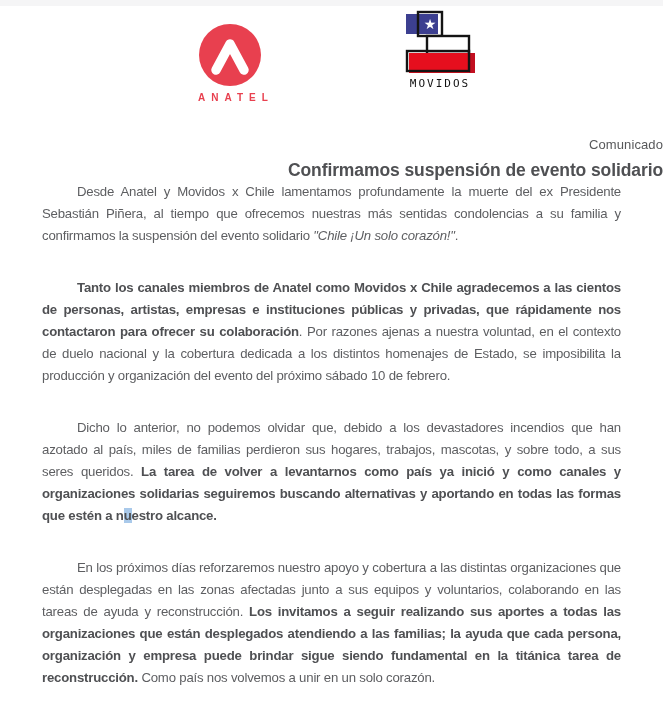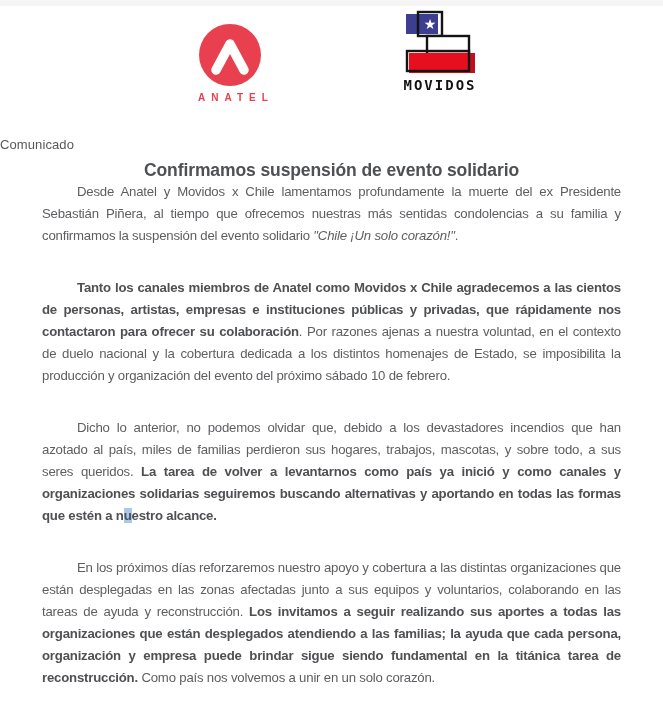--- a/index.html
+++ b/index.html
@@ -42,38 +42,38 @@
     font-weight:600;
     letter-spacing:6px;
     padding-left:6px; 
     color:var(--anatel_red);
     white-space:nowrap;
   }
   .movidos{position:absolute;left:394px;top:9px;width:92px;text-align:center;}
   .movidos-word{
     margin-top:2px;
     font-family:"DejaVu Sans Mono", monospace;
-    font-size:14px;
-    font-weight:bold;
+    font-size:11px;
+    font-weight:normal;
     letter-spacing:2px;
     color:#121212;
     white-space:nowrap;
   }
   .flag-svg{display:block;margin:0 auto;}
   
   .kicker{
     margin-top:37px;
-    text-align:left;
+    text-align:right;
     font-size:13px;
     color:#57585a;
     letter-spacing:.1px;
   }
   .doc-title{
     margin:8px 0 0 0;
-    text-align:center;
+    text-align:right;
     font-size:17.5px;
     font-weight:bold;
     letter-spacing:-0.1px;
     color:var(--text_bold);
   }
   
   .content{}
   .content p{
     margin:0 42px 30px 42px;
     text-align:justify;

